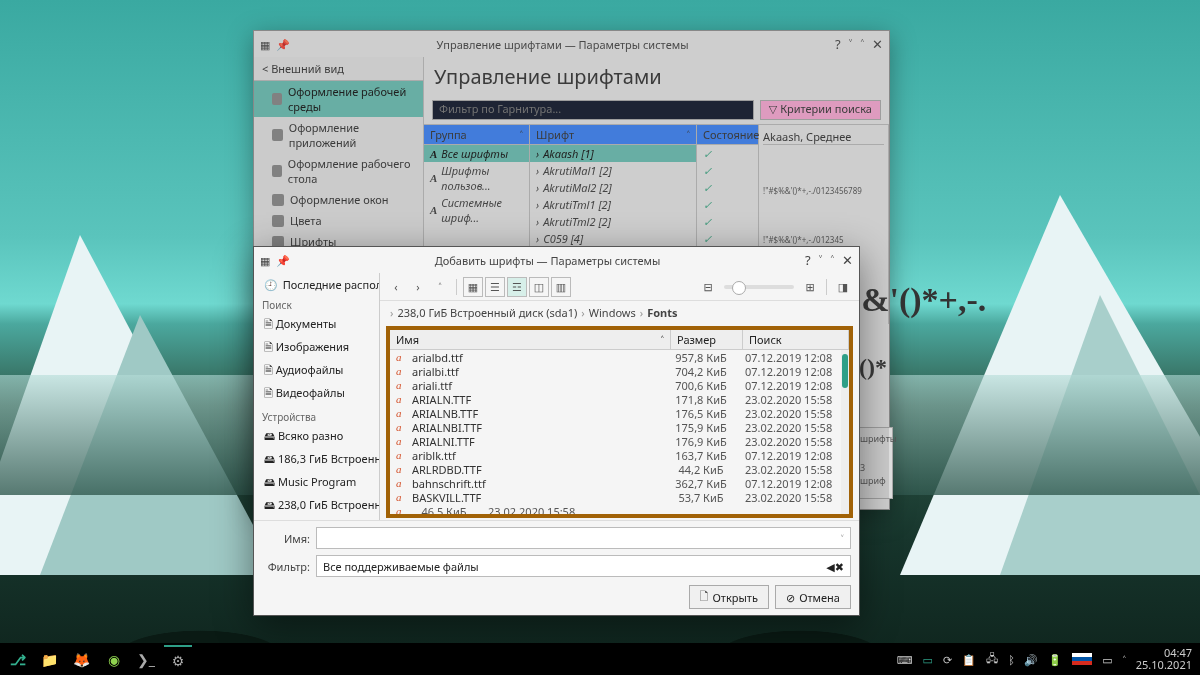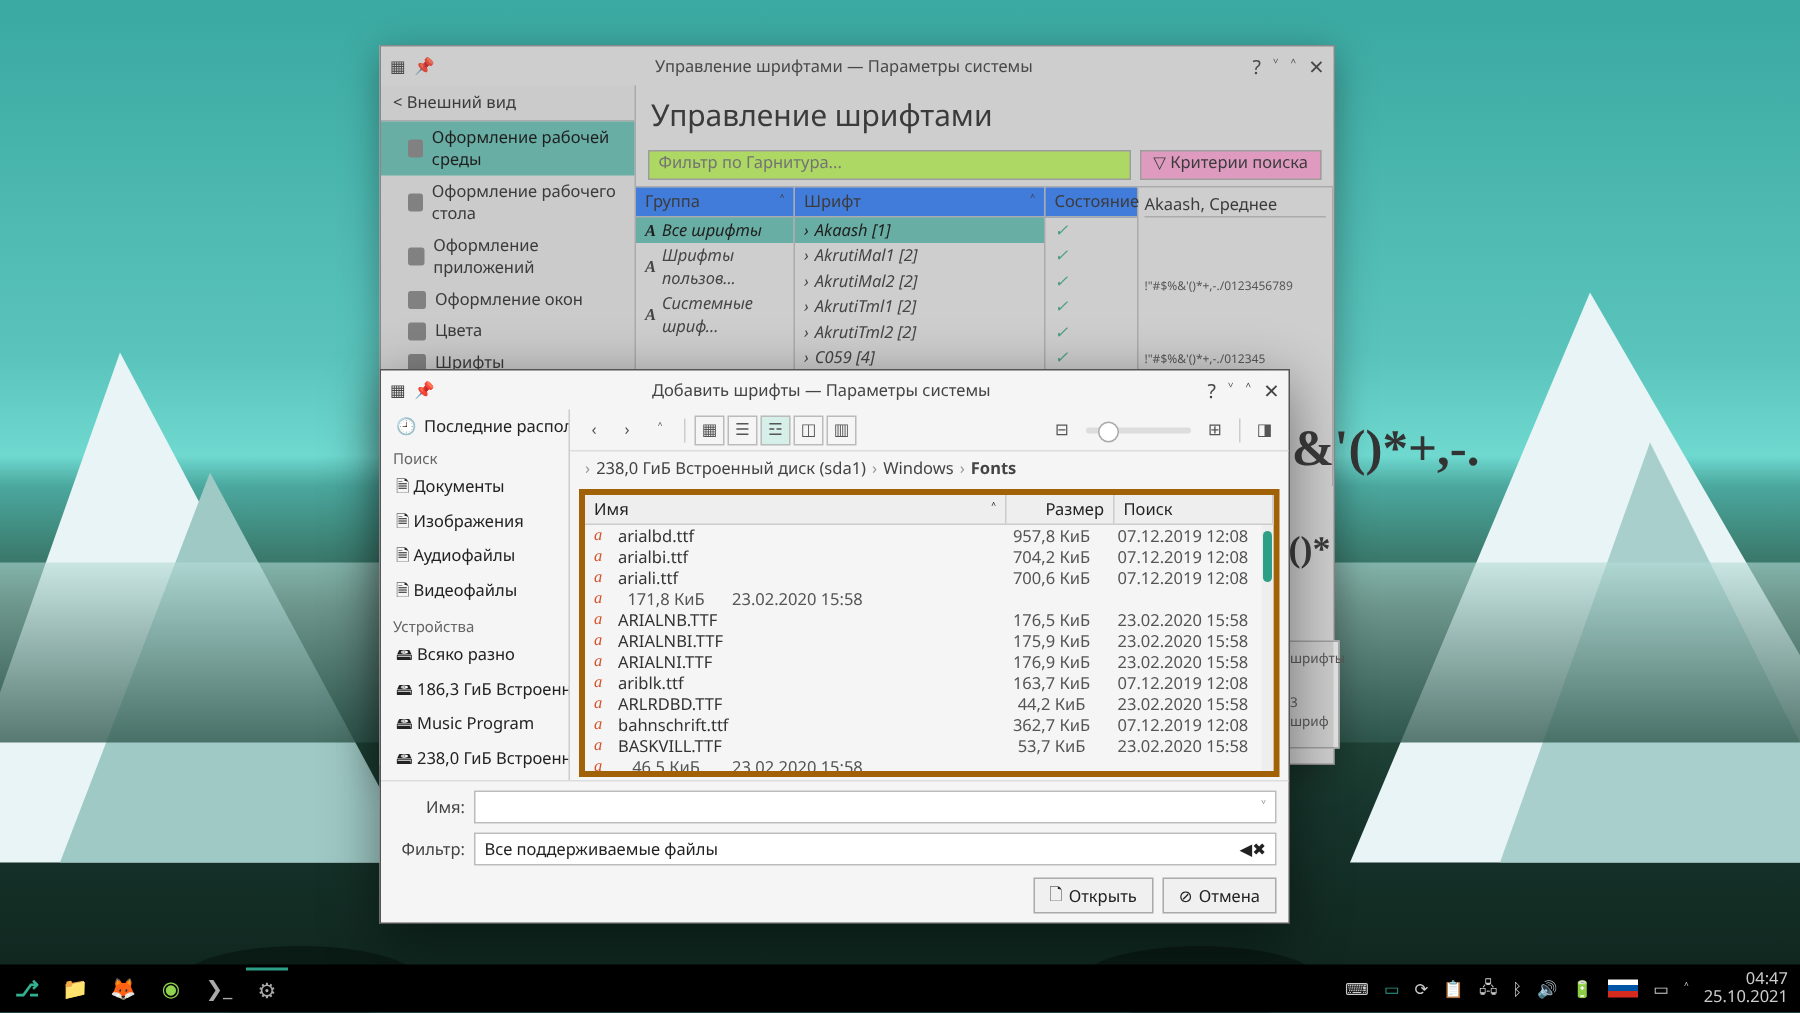--- a/index.html
+++ b/index.html
@@ -37,21 +37,21 @@
 .titlebar .winctl { display: flex; gap: 8px; font-size: 13px; }
 .w1-body { display: flex; height: calc(100% - 26px); }
 .w1-side { width: 170px; background: #e2e2e2; border-right: 1px solid #bbb; }
 .w1-side .back { padding: 4px 8px; border-bottom: 1px solid #bbb; color: #333; }
 .w1-side .cat { padding: 3px 8px 3px 18px; display: flex; align-items: center; gap: 6px; }
 .w1-side .cat.sel { background: #6abfb2; color: #111; }
 .swatch { width: 12px; height: 12px; border-radius: 2px; background: #888; display: inline-block; }
 .w1-main { flex: 1; display: flex; flex-direction: column; }
 .w1-h1 { padding: 6px 10px; font-size: 20px; color: #333; }
 .w1-filter { display: flex; gap: 6px; padding: 4px 8px; }
-.w1-filter .inp { flex: 1; height: 20px; border: 1px solid #aaa; background: #bef264; padding: 0 6px; color: #777; font-size: 11px; }
+.w1-filter .inp { flex: 1; height: 20px; border: 1px solid #aaa; background: #0f172a; padding: 0 6px; color: #777; font-size: 11px; }
 .w1-filter .btn { height: 20px; border: 1px solid #aaa; background: #f9a8d4; padding: 0 8px; font-size: 11px; }
 .w1-cols { display: flex; height: 200px; border-top: 1px solid #bbb; }
 .w1-col { border-right: 1px solid #bbb; display: flex; flex-direction: column; font-size: 11px; }
 .w1-col.g { width: 106px; }
 .w1-col.f { flex: 1; }
 .w1-col.s { width: 62px; }
 .w1-col.p { width: 130px; padding: 4px; gap: 38px; }
 .w1-col .hd { background: #3b82f6; padding: 2px 6px; border-bottom: 1px solid #bbb; display: flex; justify-content: space-between; }
 .w1-col .row { padding: 1px 6px; display: flex; align-items: center; gap: 4px; font-style: italic; color: #3f3f3f; }
 .w1-col .row.sel { background: #6abfb2; color: #111; }
@@ -75,21 +75,21 @@
 .tb2 .sep { width: 1px; height: 16px; background: #ccc; }
 .tb2 .slider { flex: 0 0 70px; height: 4px; background: #ddd; border-radius: 2px; position: relative; }
 .tb2 .slider::after { content: ""; position: absolute; left: 8px; top: -4px; width: 12px; height: 12px; border-radius: 50%; background: #fff; border: 1px solid #aaa; }
 .breadcrumb { padding: 4px 10px; display: flex; align-items: center; gap: 4px; color: #444; }
 .breadcrumb .sep { color: #999; }
 .breadcrumb .cur { font-weight: bold; }
 .filelist { flex: 1; border: 4px solid #a16207; margin: 2px 6px; display: flex; flex-direction: column; min-height: 0; }
 .fl-head { display: flex; background: #eee; border-bottom: 1px solid #ccc; font-size: 11px; }
 .fl-head .c { padding: 2px 6px; border-right: 1px solid #ccc; }
 .fl-head .name { flex: 1; display: flex; justify-content: space-between; }
-.fl-head .size { width: 72px; text-align: right; }
+.fl-head .size { width: 72px; }
 .fl-head .date { width: 106px; }
 .fl-body { flex: 1; overflow: hidden; position: relative; }
 .fl-row { display: flex; padding: 0 6px; height: 14px; align-items: center; font-size: 11px; color: #333; }
 .fl-row .ic { width: 12px; color: #d4542e; font-style: italic; font-family: serif; }
 .fl-row .nm { flex: 1; padding-left: 4px; }
 .fl-row .sz { width: 72px; text-align: center; color: #555; }
 .fl-row .dt { width: 106px; padding-left: 8px; color: #555; }
 .fl-scroll { position: absolute; right: 0; top: 0; bottom: 0; width: 8px; background: #eee; }
 .fl-scroll::after { content: ""; position: absolute; top: 4px; left: 1px; width: 6px; height: 34px; background: #2e9f87; border-radius: 3px; }
 
@@ -133,25 +133,25 @@
   <div class="w1-body">
     <div class="w1-side">
       <div class="back">&lt; <span>Внешний вид</span></div>
       <div id="w1-sidebar">
           <div class="cat sel">
             <span class="swatch"></span>
             <span>Оформление рабочей среды</span>
           </div>
           <div class="cat">
             <span class="swatch"></span>
+            <span>Оформление приложений</span>
+          </div>
+          <div class="cat">
+            <span class="swatch"></span>
             <span>Оформление рабочего стола</span>
-          </div>
-          <div class="cat">
-            <span class="swatch"></span>
-            <span>Оформление приложений</span>
           </div>
           <div class="cat">
             <span class="swatch"></span>
             <span>Оформление окон</span>
           </div>
           <div class="cat">
             <span class="swatch"></span>
             <span>Цвета</span>
           </div>
           <div class="cat">
@@ -345,20 +345,21 @@
               <span class="dt">07.12.2019 12:08</span>
             </div>
             <div class="fl-row">
               <span class="ic">a</span>
               <span class="nm">ariali.ttf</span>
               <span class="sz">700,6 КиБ</span>
               <span class="dt">07.12.2019 12:08</span>
             </div>
             <div class="fl-row">
               <span class="ic">a</span>
+              <span class="nm">ARIALN.TTF</span>
               <span class="sz">171,8 КиБ</span>
               <span class="dt">23.02.2020 15:58</span>
             </div>
             <div class="fl-row">
               <span class="ic">a</span>
               <span class="nm">ARIALNB.TTF</span>
               <span class="sz">176,5 КиБ</span>
               <span class="dt">23.02.2020 15:58</span>
             </div>
             <div class="fl-row">

